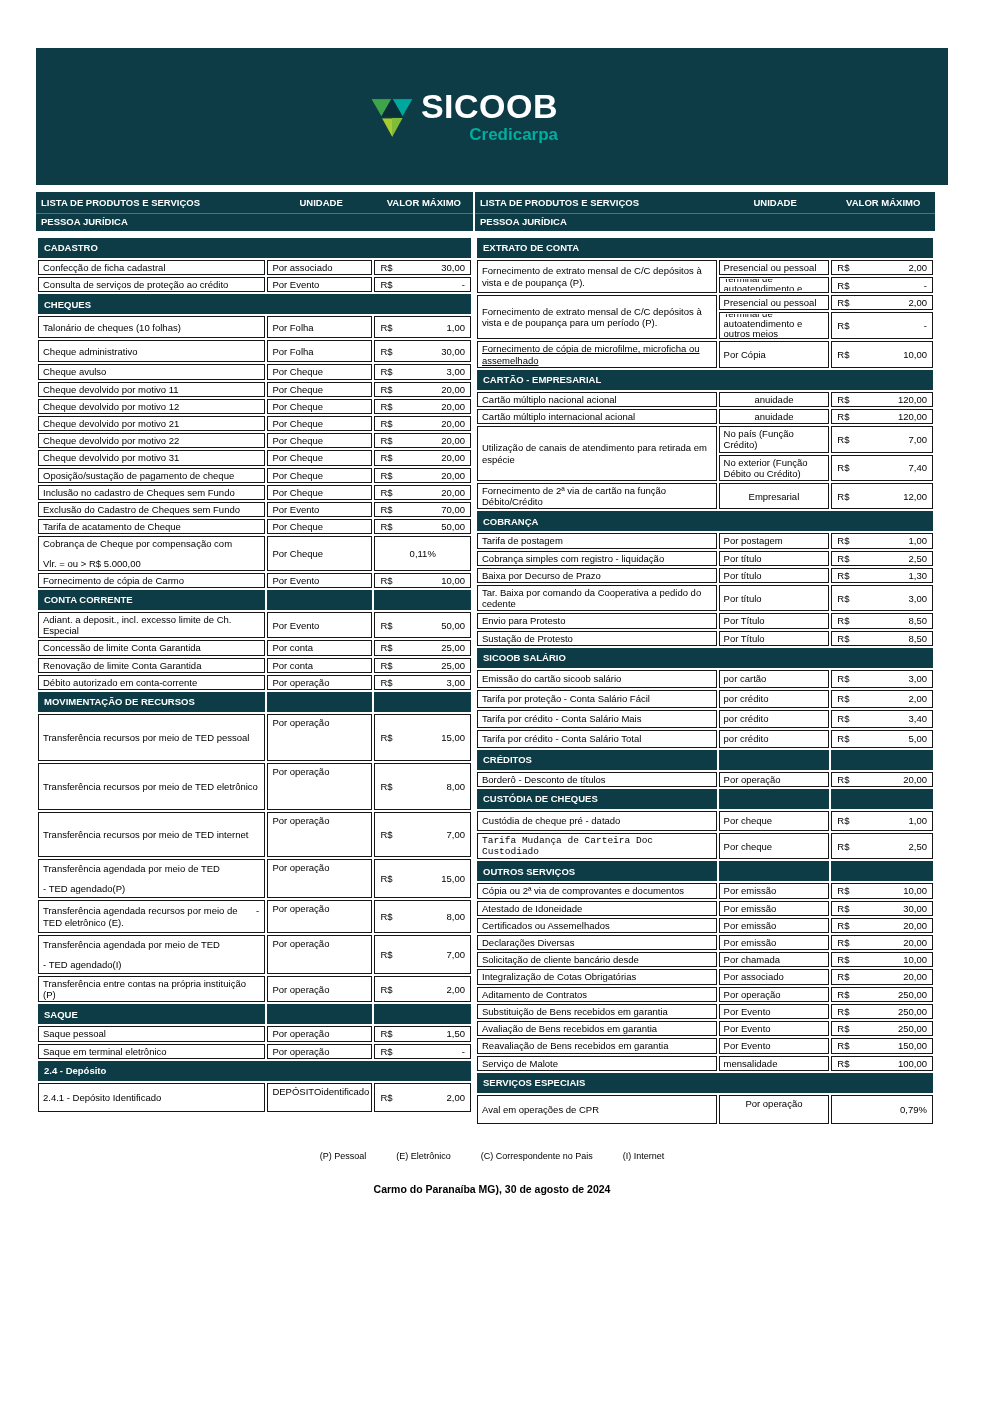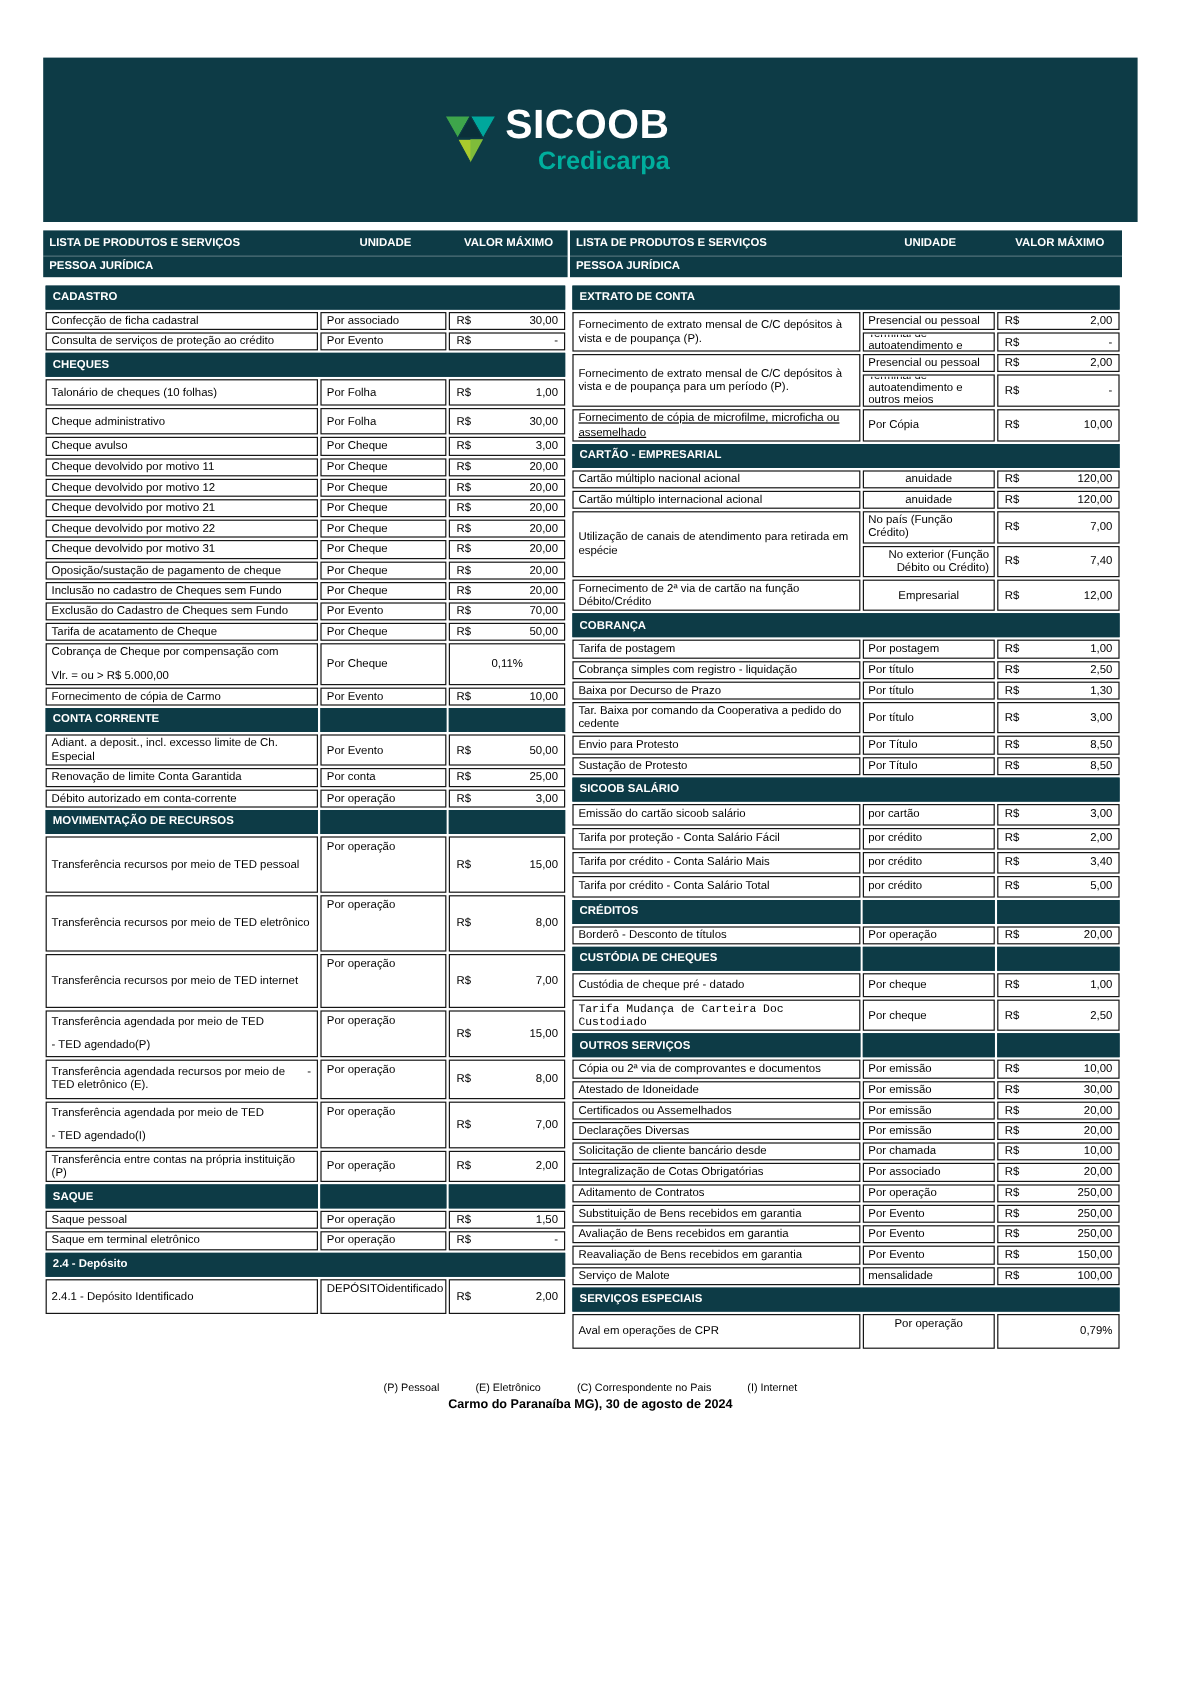--- a/index.html
+++ b/index.html
@@ -5,21 +5,21 @@
   html,body{margin:0;padding:0;background:#fff;}
   body{width:1000px;height:1415px;overflow:hidden;font-family:"Liberation Sans",sans-serif;color:#000;}
   .page{width:912px;margin-left:36px;}
 
   
   .brand-block{margin-top:48px;height:137px;background:#0d3b46;display:flex;align-items:center;justify-content:center;}
   .logo{display:flex;align-items:flex-start;gap:7px;transform:translateX(-28px);}
   .vmark{width:44px;height:46px;margin-top:6px;}
   .brand-text{display:flex;flex-direction:column;}
   .brand-name{color:#ffffff;font-weight:bold;font-size:34px;letter-spacing:.5px;line-height:1;}
-  .brand-sub{color:#00ae9d;font-weight:bold;font-size:21px;margin-top:2px;text-align:right;}
+  .brand-sub{color:#00ae9d;font-weight:bold;font-size:17px;margin-top:2px;text-align:right;}
 
   
   .columns{display:flex;gap:2px;margin-top:7px;align-items:flex-start;}
   .fee-col.c0{width:437px;}
   .fee-col.c1{width:460px;}
 
   .tblhead{background:#0d3b46;color:#fff;}
   .th-r1{display:grid;grid-template-columns:53% 24.5% 22.5%;padding:5px 0 2px;}
   .th-title{padding-left:5px;font-weight:bold;font-size:9.5px;}
   .th-unit,.th-val{text-align:center;font-weight:bold;font-size:9.5px;}
@@ -34,21 +34,21 @@
   td.val{padding:1px 5px;}
   td.val.center{text-align:center;}
   td.val.right{text-align:right;}
   .vwrap{display:flex;justify-content:space-between;align-items:center;}
   .d2{margin-top:8px;}
   .clipbox{overflow:hidden;}
   .clipinner{margin-top:-5px;line-height:10px;}
 
   
   .legend{display:flex;justify-content:center;gap:30px;margin-top:25px;font-size:9px;}
-  .dateline{text-align:center;font-weight:bold;font-size:10.5px;margin-top:3px;}
+  .dateline{text-align:center;font-weight:bold;font-size:10.5px;margin-top:22px;}
 </style>
 </head>
 <body>
 
 <div class="page">
 
   <div class="brand-block">
     <div class="logo">
       <svg class="vmark" viewBox="0 0 100 88">
         <polygon points="2,0 50,0 26,42" fill="#3ea54b" stroke="#0d3b46" stroke-width="2"></polygon>
@@ -282,20 +282,32 @@
             </tr>
             <tr>
               <td class="desc">
                 <div class="dline">Adiant. a deposit., incl. excesso limite de Ch. Especial</div>
               </td>
               <td class="unit">Por Evento</td>
               <td class="val">
                 <div class="vwrap">
                   <span class="cur">R$</span>
                   <span class="amt">50,00</span>
+                </div>
+              </td>
+            </tr>
+            <tr>
+              <td class="desc">
+                <div class="dline">Concessão de limite Conta Garantida</div>
+              </td>
+              <td class="unit">Por conta</td>
+              <td class="val">
+                <div class="vwrap">
+                  <span class="cur">R$</span>
+                  <span class="amt">25,00</span>
                 </div>
               </td>
             </tr>
             <tr>
               <td class="desc">
                 <div class="dline">Renovação de limite Conta Garantida</div>
               </td>
               <td class="unit">Por conta</td>
               <td class="val">
                 <div class="vwrap">
@@ -568,21 +580,21 @@
               </td>
               <td class="unit" style="height: 12px;">No país (Função Crédito)</td>
               <td class="val" style="height: 12px;">
                 <div class="vwrap">
                   <span class="cur">R$</span>
                   <span class="amt">7,00</span>
                 </div>
               </td>
             </tr>
             <tr>
-              <td class="unit" style="height: 18px; text-align: right;">No exterior (Função Débito ou Crédito)</td>
+              <td class="unit" style="height: 18px;">No exterior (Função Débito ou Crédito)</td>
               <td class="val" style="height: 18px;">
                 <div class="vwrap">
                   <span class="cur">R$</span>
                   <span class="amt">7,40</span>
                 </div>
               </td>
             </tr>
             <tr>
               <td class="desc">
                 <div class="dline">Fornecimento de 2ª via de cartão na função Débito/Crédito</div>

